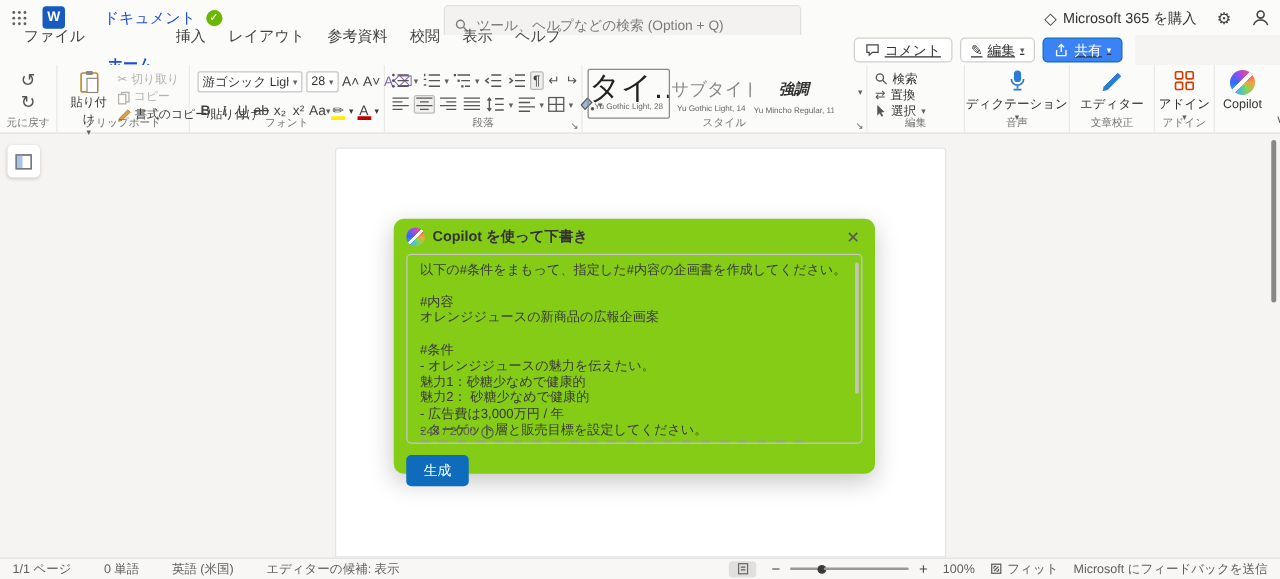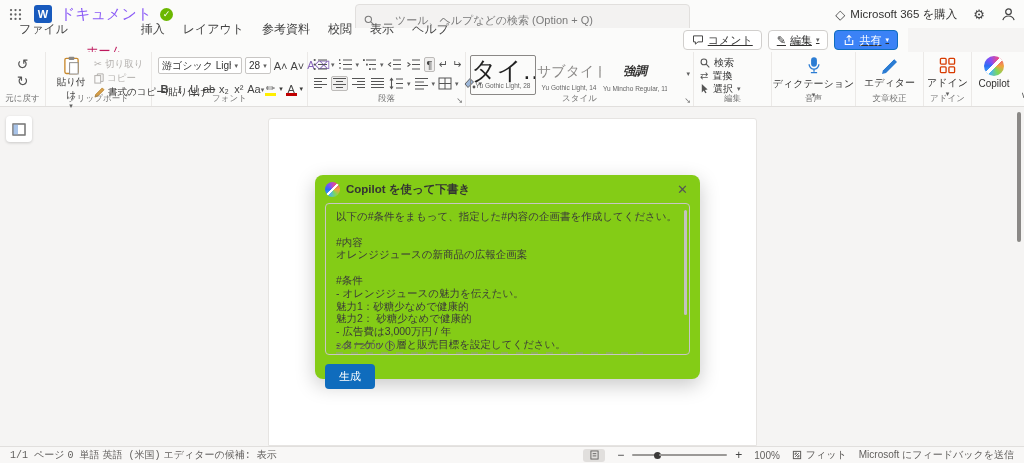--- a/index.html
+++ b/index.html
@@ -4,32 +4,32 @@
 <style>
   * { margin:0; padding:0; box-sizing:border-box; }
   html,body { width:1024px; height:463px; overflow:hidden; font-family:"Liberation Sans",sans-serif; background:#f5f4f3; color:#323130; }
   svg.ic { display:inline-block; vertical-align:middle; }
   .car { font-size:7px; color:#616161; vertical-align:middle; }
 
   
   #topbar { position:absolute; left:0; top:0; width:1024px; height:28px; background:#fbfbfa; display:flex; align-items:center; }
   #waffle { width:30px; height:28px; display:flex; align-items:center; justify-content:center; cursor:pointer; }
   #wordlogo { width:18px; height:18px; background:#185abd; color:#fff; font-size:11px; font-weight:bold; border-radius:3px; display:flex; align-items:center; justify-content:center; margin:0 8px 0 4px; }
-  #doctitle { font-size:15px; color:#8b5cf6; margin-right:8px; }
+  #doctitle { font-size:12px; color:#1d4ed8; margin-right:8px;margin-left:23px; }
   #savedicon { width:13px; height:13px; border-radius:50%; background:#6bb700; color:#fff; font-size:9px; line-height:13px; text-align:center; }
-  #searchbox { position:absolute; left:355px; top:4px; width:335px; height:20px; background:#f3f2f1; border:1px solid #e1dfdd; border-radius:4px; display:flex; align-items:center; padding:15px 8px; color:#7a7a7a; font-size:11px; gap:20px; }
+  #searchbox { position:absolute; left:355px; top:4px; width:286px; height:20px; background:#f3f2f1; border:1px solid #e1dfdd; border-radius:4px; display:flex; align-items:center; padding:15px 8px; color:#7a7a7a; font-size:11px; gap:6px; }
   #topbar-right { position:absolute; right:8px; top:0; height:28px; display:flex; align-items:center; gap:16px; color:#323130; }
   .tr-item { font-size:11.5px; display:flex; align-items:center; gap:5px; cursor:pointer; }
   .glyph { font-size:13px; color:#444; }
 
   
   #tabrow { position:absolute; left:0; top:28px; width:908px; height:24px; background:#fbfbfa; display:flex; align-items:center; }
   .tabs { display:flex; margin-left:10px; }
   .tab { font-size:12px; color:#444; padding:4px 9px; cursor:pointer; position:relative; }
-  .tab.active { font-weight:normal; color:#be185d;margin-top:22px; }
+  .tab.active { font-weight:bold; color:#1d4ed8;margin-top:22px; }
   .tab.active::after { content:""; position:absolute; left:9px; right:9px; bottom:-1px; height:2px; background:#0f6cbd; border-radius:2px; }
   #tab-actions { position:absolute; right:10px; top:2px; display:flex; gap:6px; align-items:center;text-decoration:underline; }
   .tbtn { height:20px; display:flex; align-items:center; gap:4px; font-size:11px; border:1px solid #d1cfcd; background:#fff; border-radius:4px; padding:0 8px; cursor:pointer; color:#333; }
   .tbtn.primary { background:#3b82f6; border-color:#0f6cbd; color:#fff; }
 
   
   #ribbon { position:absolute; left:0; top:52px; width:1024px; height:55px; background:#fbfbfa; border-bottom:1px solid #e1dfdd; display:flex; }
   .grp { position:relative; border-right:1px solid #ebe9e7; height:100%; flex:none; }
   .grp-label { position:absolute; bottom:1px; left:0; right:0; text-align:center; font-size:8.5px; color:#737373; }
   .launcher { position:absolute; bottom:1px; right:2px; font-size:8px; color:#737373; cursor:pointer; }
@@ -98,21 +98,21 @@
   .pline { font-size:10.5px; line-height:12.8px; color:#3b3a39; white-space:nowrap; }
   #clipline { height:3px; width:92%; margin-top:1px; opacity:.45;
      background:repeating-linear-gradient(90deg,#999 0 7px,transparent 7px 15px); }
   #dlg-count { position:absolute; left:10px; bottom:3px; font-size:9.5px; color:#605e5c; display:flex; gap:4px; align-items:center; }
   #info-i { width:10px; height:10px; border:1px solid #605e5c; border-radius:50%; font-size:7px; line-height:9px; text-align:center; display:inline-block; }
   #dlg-scroll { position:absolute; right:2px; top:6px; width:3px; height:105px; background:#c4c2c0; border-radius:2px; }
   #gen-btn { margin:9px 0 0 10px; background:#0f6cbd; color:#fff; border:none; border-radius:4px; font-size:11px; padding:5px 14px; cursor:pointer; font-family:inherit; }
 
   
   #statusbar { position:absolute; left:0; top:446px; width:1024px; height:17px; background:#f8f7f6; border-top:1px solid #e1dfdd; display:flex; align-items:center; font-size:10px; color:#605e5c; }
-  #sb-left { display:flex; gap:3px; margin-left:10px;font-family:Liberation Mono, monospace; }
+  #sb-left { display:flex; gap:26px; margin-left:10px; }
   #sb-left span { cursor:pointer; }
   #sb-right { position:absolute; right:10px; display:flex; align-items:center; gap:12px; }
   #readbtn { width:22px; height:13px; background:#e1dfdd; border-radius:3px; display:flex; align-items:center; justify-content:center; cursor:pointer; }
   #zoomslider { display:flex; align-items:center; gap:8px; }
   .zline { height:2px; background:#9b9997; border-radius:1px; }
   #zdot { width:7px; height:7px; border-radius:50%; background:#3b3a39; margin:0 -2px; }
   .zsign { font-size:12px; color:#444; cursor:pointer; }
   .sb-item { display:flex; align-items:center; gap:4px; cursor:pointer; white-space:nowrap; }
 </style>
 </head>

